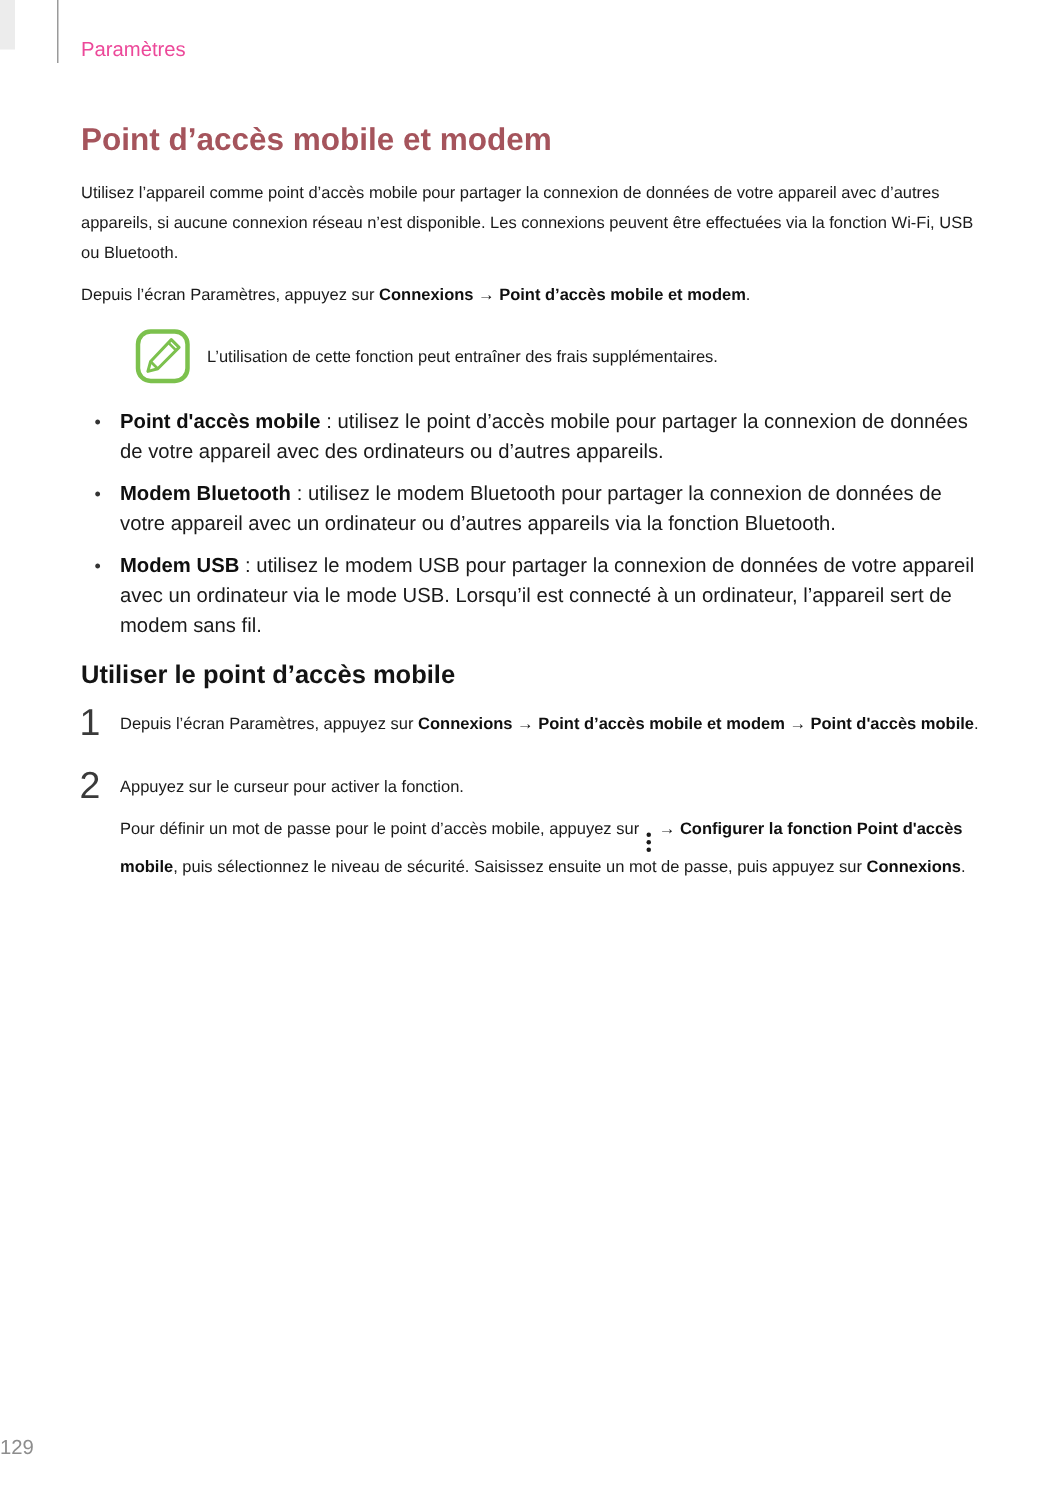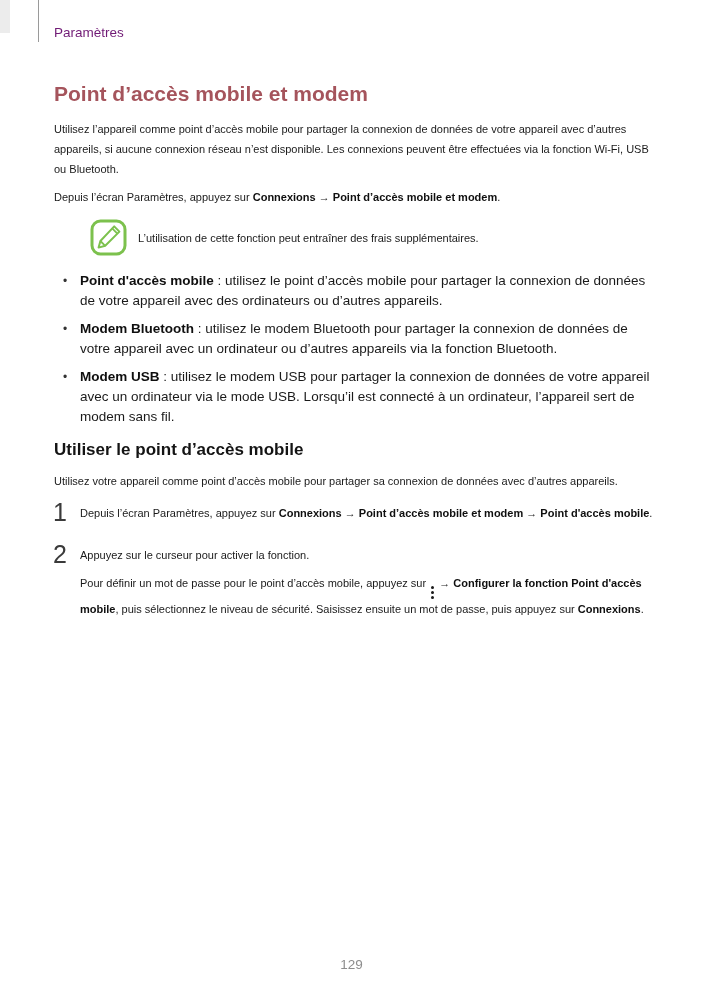--- a/index.html
+++ b/index.html
@@ -2,38 +2,38 @@
 <html><head>
 <meta charset="utf-8">
 <style>
   html,body{margin:0;padding:0;background:#ffffff;}
   .page{
     position:relative;width:703px;height:994px;background:#ffffff;
     font-family:"Liberation Sans",sans-serif;color:#1a1a1a;overflow:hidden;
   }
   .corner-shade{position:absolute;left:0;top:0;width:10px;height:33px;background:#ececec;}
   .header-rule{position:absolute;left:38px;top:0;width:1px;height:42px;background:#9a9a9a;}
-  .chapter{position:absolute;left:54px;top:25px;font-size:13.5px;color:#701a75;}
+  .chapter{position:absolute;left:54px;top:25px;font-size:13.5px;color:#ec4899;}
   .content{position:absolute;left:54px;top:81px;width:599px;}
   h1{margin:0 0 13px;font-size:21px;line-height:25px;font-weight:bold;color:#a5545c;}
   h2{margin:12px 0 10px;font-size:17px;line-height:22px;font-weight:bold;color:#141414;}
   p.body{margin:0 0 8px;font-size:11px;line-height:20px;color:#1a1a1a;}
   strong{font-weight:bold;color:#0f0f0f;margin-top:48px;}
   .note{display:flex;align-items:center;gap:11px;margin:12px 0 15px;padding-left:36px;}
   .note-icon{flex:0 0 auto;width:37px;height:37px;}
   .note p.body{margin:0;}
   ul.bullets{list-style:none;margin:0 0 4px;padding:0;}
   ul.bullets li{position:relative;padding-left:26px;margin:0 0 8px;font-size:13.5px;line-height:20px;}
   ul.bullets li::before{content:"\2022";position:absolute;left:9px;top:0;font-size:12px;color:#333;}
   .step{position:relative;padding-left:26px;margin:12px 0 22px;}
   .step-num{position:absolute;left:-1px;top:-4px;font-size:25px;line-height:26px;color:#3a3a3a;}
   .wifi-icon{display:inline-block;width:16px;height:13px;vertical-align:-2px;margin:0 1px;}
   .dots-icon{display:inline-flex;flex-direction:column;gap:2px;vertical-align:-2px;margin:0 2px;}
   .dots-icon i{width:3px;height:3px;border-radius:50%;background:#1a1a1a;display:block;}
-  .footer{position:absolute;left:0;right:0;bottom:22px;text-align:center;font-size:13.5px;color:#8d8d8d;}
+  .footer{position:absolute;left:0;right:0;bottom:22px;text-align:left;font-size:13.5px;color:#8d8d8d;}
 </style>
 </head>
 <body>
 
 <div class="page">
 
   <div class="corner-shade"></div>
   <div class="header-rule"></div>
   <div class="chapter">Paramètres</div>
 
@@ -58,21 +58,20 @@
     </div>
 
     <ul class="bullets">
       <li><strong>Point d'accès mobile</strong><span> : utilisez le point d’accès mobile pour partager la connexion de données de votre appareil avec des ordinateurs ou d’autres appareils.</span></li>
       <li><strong>Modem Bluetooth</strong><span> : utilisez le modem Bluetooth pour partager la connexion de données de votre appareil avec un ordinateur ou d’autres appareils via la fonction Bluetooth.</span></li>
       <li><strong>Modem USB</strong><span> : utilisez le modem USB pour partager la connexion de données de votre appareil avec un ordinateur via le mode USB. Lorsqu’il est connecté à un ordinateur, l’appareil sert de modem sans fil.</span></li>
     </ul>
 
     <h2>Utiliser le point d’accès mobile</h2>
 
-    <p class="body">Utilisez votre appareil comme point d’accès mobile pour partager sa connexion de données avec d’autres appareils.</p>
 
     <div class="step">
       <span class="step-num">1</span>
       <p class="body"><span>Depuis l’écran Paramètres, appuyez sur </span><strong>Connexions</strong><span> → </span><strong>Point d’accès mobile et modem</strong><span> → </span><strong>Point d'accès mobile</strong><span>.</span></p>
     </div>
 
     <div class="step">
       <span class="step-num">2</span>
       <p class="body">Appuyez sur le curseur pour activer la fonction.</p>
       <p class="body"><span>Pour définir un mot de passe pour le point d’accès mobile, appuyez sur </span><span class="dots-icon">

